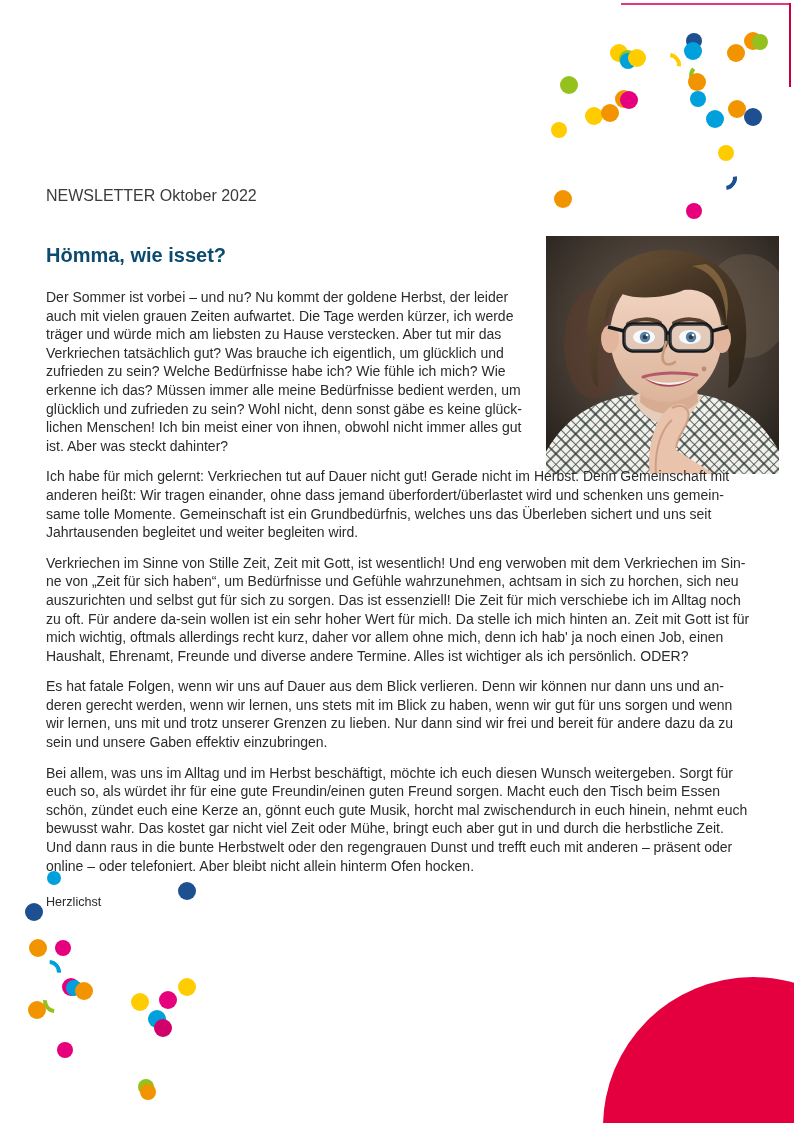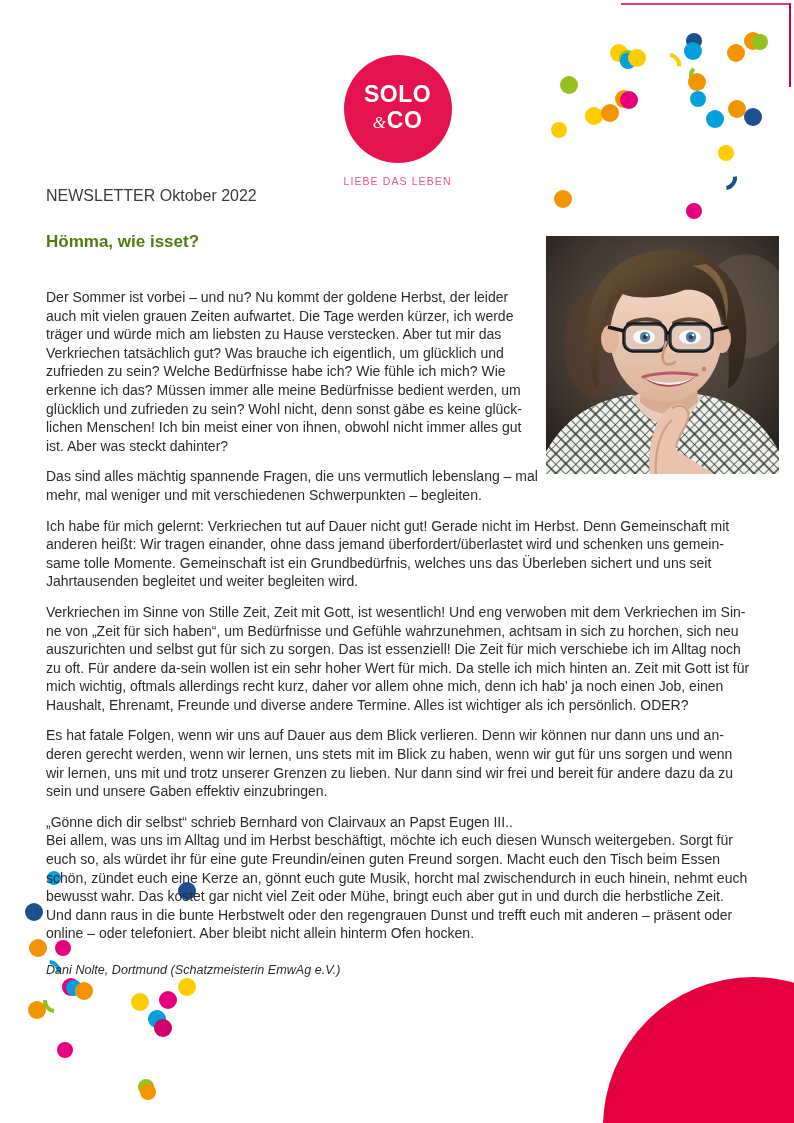--- a/index.html
+++ b/index.html
@@ -109,24 +109,24 @@
     position: absolute;
     left: 46px;
     top: 187px;
     font-size: 16px;
     color: #3b3b3b;
   }
 
   .article-heading {
     position: absolute;
     left: 46px;
-    top: 232px;
-    font-size: 17px;
+    top: 244px;
+    font-size: 20px;
     font-weight: bold;
-    color: #4d7c0f;
+    color: #0c4a6e;
   }
 
   
   .portrait {
     position: absolute;
     left: 546px;
     top: 236px;
     width: 233px;
     height: 238px;
     overflow: hidden;
@@ -225,30 +225,20 @@
       <div class="dot" style="width: 18px; height: 18px; background: rgb(242, 148, 0); left: 28px; top: 1001px;"></div>
       <div class="dot" style="width: 18px; height: 18px; background: rgb(255, 204, 0); left: 131px; top: 993px;"></div>
       <div class="dot" style="width: 18px; height: 18px; background: rgb(230, 0, 126); left: 159px; top: 991px;"></div>
       <div class="dot" style="width: 18px; height: 18px; background: rgb(0, 160, 220); left: 148px; top: 1010px;"></div>
       <div class="dot" style="width: 18px; height: 18px; background: rgb(209, 0, 107); left: 154px; top: 1019px;"></div>
       <div class="dot" style="width: 16px; height: 16px; background: rgb(230, 0, 126); left: 57px; top: 1042px;"></div>
       <div class="dot" style="width: 16px; height: 16px; background: rgb(149, 193, 31); left: 138px; top: 1079px;"></div>
       <div class="dot" style="width: 16px; height: 16px; background: rgb(242, 148, 0); left: 140px; top: 1084px;"></div>
     </div>
 
-  <div class="logo-block">
-    <div class="logo-circle">
-      <div class="logo-solo">SOLO</div>
-      <div class="logo-co-row">
-        <span class="logo-amp">&amp;</span>
-        <span class="logo-co">CO</span>
-      </div>
-    </div>
-    <div class="logo-tagline">LIEBE DAS LEBEN</div>
-  </div>
 
   <div class="newsletter-line">NEWSLETTER Oktober 2022</div>
 
   <div class="article-heading">Hömma, wie isset?</div>
 
   <div class="portrait">
     <svg width="233" height="238" viewBox="0 0 233 238">
       <defs>
         <radialGradient id="bgGrad" cx="50%" cy="40%" r="75%">
           <stop offset="0%" stop-color="#6b5d51"></stop>
@@ -324,24 +314,22 @@
 
         <path d="M104 238 C 100 206, 112 178, 126 170 C 138 164, 146 172, 142 184 C 138 196, 130 204, 130 214 L 168 238 Z" fill="#e9c3ab"></path>
         <path d="M126 172 C 138 166, 146 174, 141 186 C 137 196, 131 202, 130 212" stroke="#cda086" stroke-width="2" fill="none"></path>
         <path d="M110 238 C 108 214, 116 192, 126 184" stroke="#cda086" stroke-width="2" fill="none"></path>
       </g>
     </svg>
   </div>
 
   <div class="body-col">
     <p class="para narrow">Der Sommer ist vorbei – und nu? Nu kommt der goldene Herbst, der leider auch mit vielen grauen Zeiten aufwartet. Die Tage werden kürzer, ich werde träger und würde mich am liebsten zu Hause verstecken. Aber tut mir das Verkriechen tatsächlich gut? Was brauche ich eigentlich, um glücklich und zufrieden zu sein? Welche Bedürfnisse habe ich? Wie fühle ich mich? Wie erkenne ich das? Müssen immer alle meine Bedürfnisse bedient werden, um glücklich und zufrieden zu sein? Wohl nicht, denn sonst gäbe es keine glück-lichen Menschen! Ich bin meist einer von ihnen, obwohl nicht immer alles gut ist. Aber was steckt dahinter?</p>
-    <p class="para narrow">Das sind alles mächtig spannende Fragen, die uns vermutlich lebenslang – mal mehr, mal weniger und mit verschiedenen Schwerpunkten – begleiten.</p>
     <p class="para">Ich habe für mich gelernt: Verkriechen tut auf Dauer nicht gut! Gerade nicht im Herbst. Denn Gemeinschaft mit anderen heißt: Wir tragen einander, ohne dass jemand überfordert/überlastet wird und schenken uns gemein-same tolle Momente. Gemeinschaft ist ein Grundbedürfnis, welches uns das Überleben sichert und uns seit Jahrtausenden begleitet und weiter begleiten wird.</p>
     <p class="para">Verkriechen im Sinne von Stille Zeit, Zeit mit Gott, ist wesentlich! Und eng verwoben mit dem Verkriechen im Sin-ne von „Zeit für sich haben“, um Bedürfnisse und Gefühle wahrzunehmen, achtsam in sich zu horchen, sich neu auszurichten und selbst gut für sich zu sorgen. Das ist essenziell! Die Zeit für mich verschiebe ich im Alltag noch zu oft. Für andere da-sein wollen ist ein sehr hoher Wert für mich. Da stelle ich mich hinten an. Zeit mit Gott ist für mich wichtig, oftmals allerdings recht kurz, daher vor allem ohne mich, denn ich hab' ja noch einen Job, einen Haushalt, Ehrenamt, Freunde und diverse andere Termine. Alles ist wichtiger als ich persönlich. ODER?</p>
     <p class="para">Es hat fatale Folgen, wenn wir uns auf Dauer aus dem Blick verlieren. Denn wir können nur dann uns und an-deren gerecht werden, wenn wir lernen, uns stets mit im Blick zu haben, wenn wir gut für uns sorgen und wenn wir lernen, uns mit und trotz unserer Grenzen zu lieben. Nur dann sind wir frei und bereit für andere dazu da zu sein und unsere Gaben effektiv einzubringen.</p>
-    <p class="para tight">„Gönne dich dir selbst“ schrieb Bernhard von Clairvaux an Papst Eugen III..</p>
     <p class="para">Bei allem, was uns im Alltag und im Herbst beschäftigt, möchte ich euch diesen Wunsch weitergeben. Sorgt für euch so, als würdet ihr für eine gute Freundin/einen guten Freund sorgen. Macht euch den Tisch beim Essen schön, zündet euch eine Kerze an, gönnt euch gute Musik, horcht mal zwischendurch in euch hinein, nehmt euch bewusst wahr. Das kostet gar nicht viel Zeit oder Mühe, bringt euch aber gut in und durch die herbstliche Zeit. Und dann raus in die bunte Herbstwelt oder den regengrauen Dunst und trefft euch mit anderen – präsent oder online – oder telefoniert. Aber bleibt nicht allein hinterm Ofen hocken.</p>
-    <p class="sig-name">Dani Nolte, Dortmund (Schatzmeisterin EmwAg e.V.)</p>
+    <p class="sig-thanks">Herzlichst</p>
   </div>
 
   <div class="corner-circle"></div>
 
 </div>
 
 </body></html>

